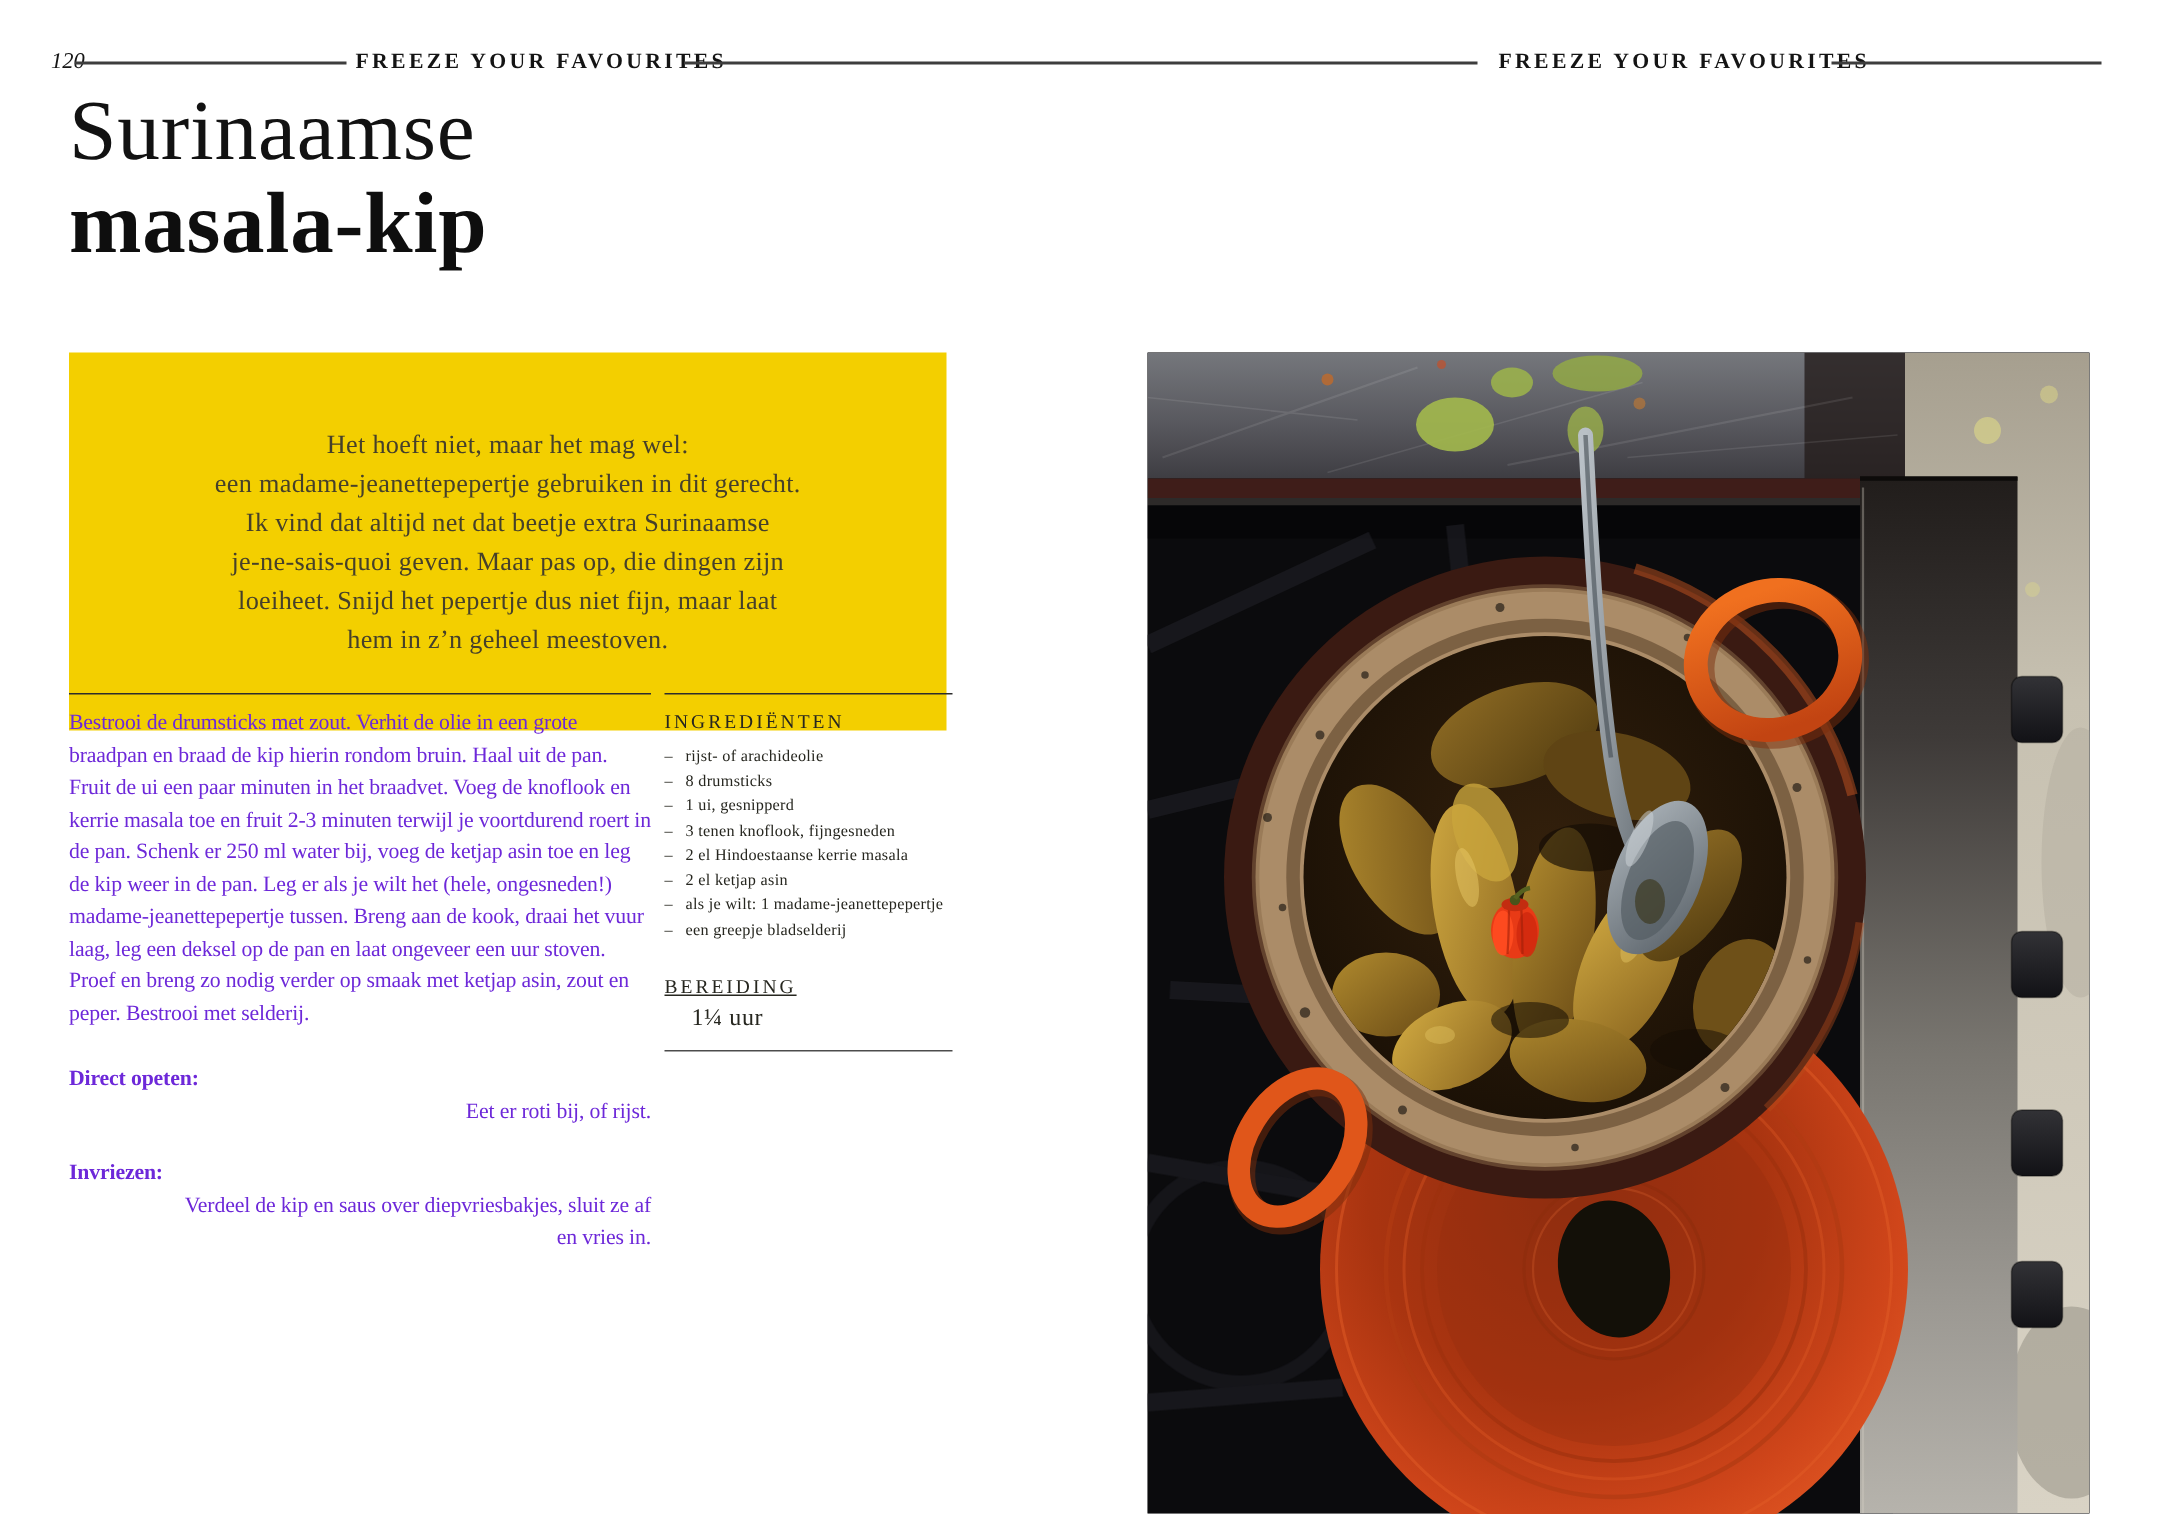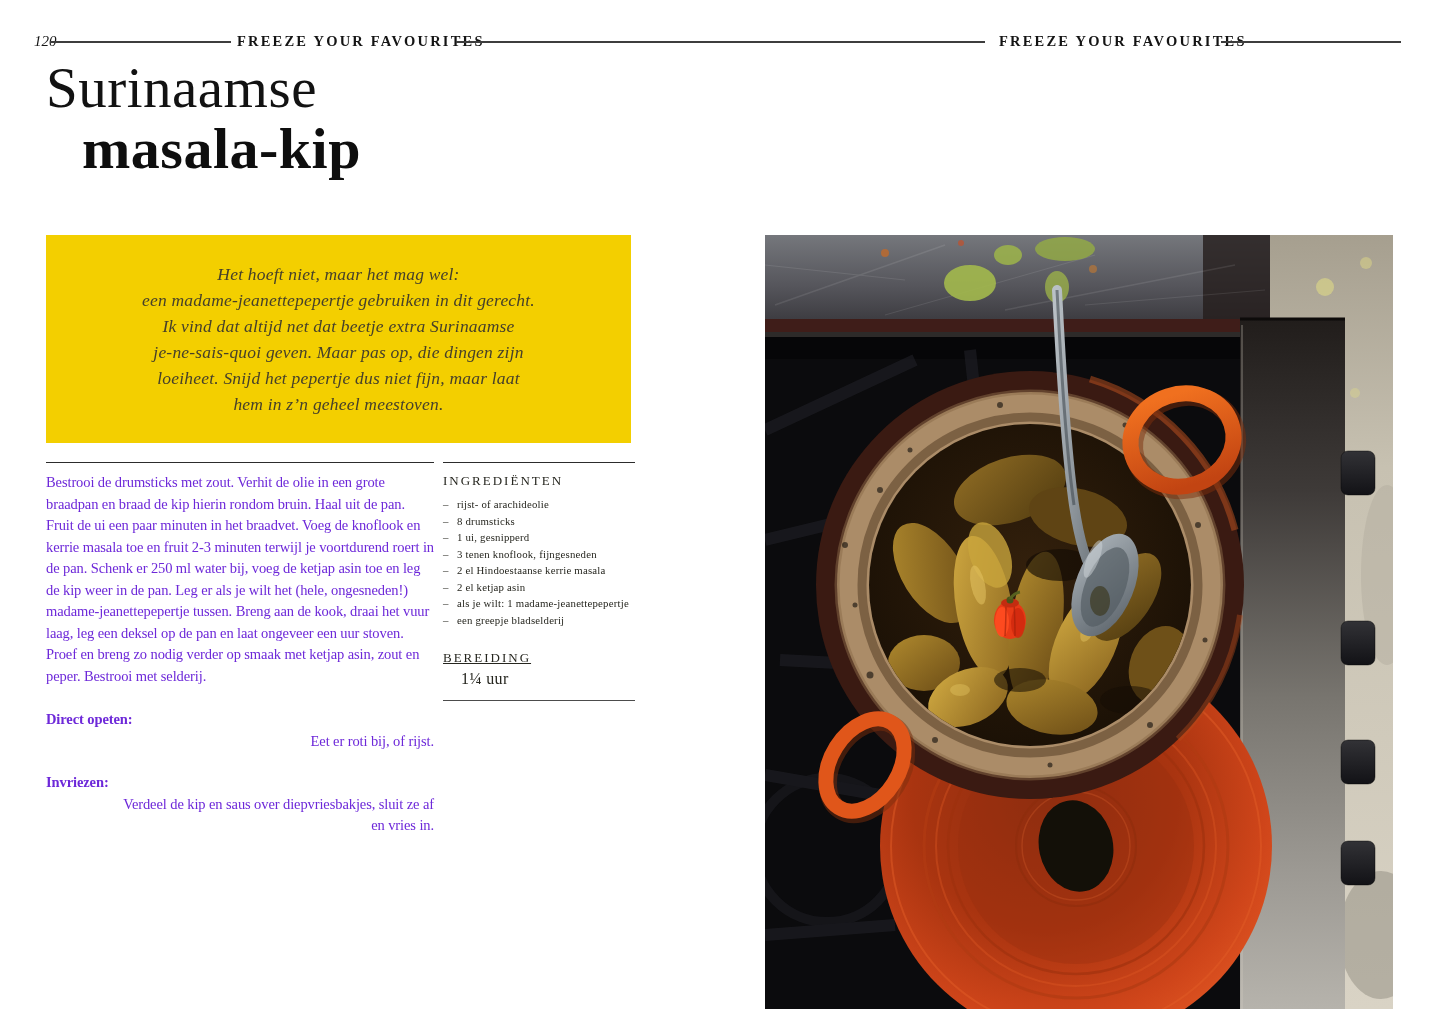--- a/index.html
+++ b/index.html
@@ -13,26 +13,26 @@
   
   .pagenum { font-style:italic; font-size:15px; color:#161616;margin-left:20px; }
   .runhead {
     font-weight:700; font-size:14.5px; letter-spacing:2.2px; color:#141414;
     text-align:center; white-space:nowrap;
   }
   .headrule { height:2px; background:#3d3d3d; }
 
   
   .title-line1 { font-size:57px; line-height:60px; font-weight:400; color:#121212; letter-spacing:0.5px; }
-  .title-line2 { font-size:58px; line-height:62px; font-weight:700; color:#0e0e0e; letter-spacing:0.5px;margin-left:36px; }
+  .title-line2 { font-size:58px; line-height:62px; font-weight:700; color:#0e0e0e; letter-spacing:0.5px; }
 
   
   .yellow-box {
-    left:46px; top:235px; width:585px; height:208px; background:#f3cf00;
-    display:flex; align-items:center; justify-content:center;font-style:italic;
+    left:46px; top:235px; width:585px; height:252px; background:#f3cf00;
+    display:flex; align-items:center; justify-content:center;
   }
   .yellow-box .note {
     font-size:17.5px; line-height:26px; color:#46402a; text-align:center;
     white-space:pre-line; padding:0 30px; letter-spacing:0.2px;
   }
 
   
   .method-col {
     left:46px; top:462px; width:388px;
     border-top:1.5px solid #2c2c2c; padding-top:9px;

